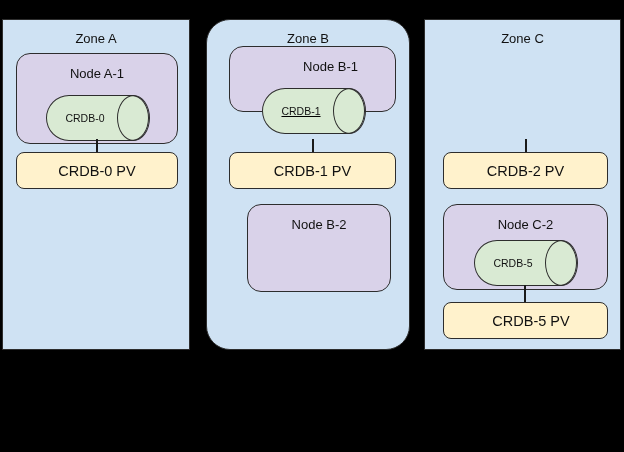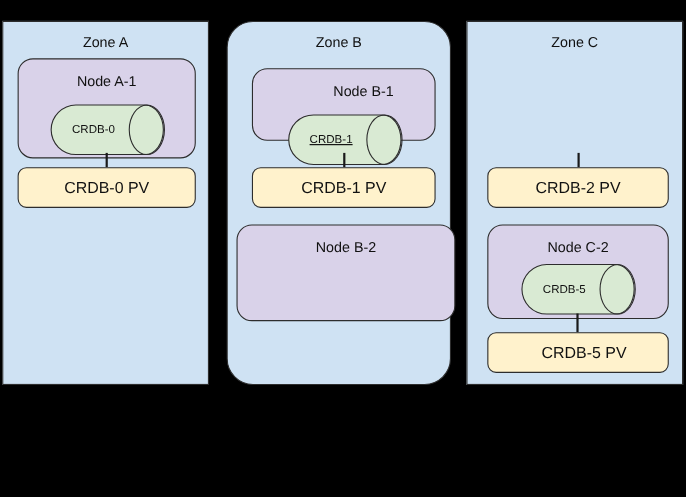--- a/index.html
+++ b/index.html
@@ -113,35 +113,35 @@
     <div class="connector" style="left:93px; top:119px; height:13px;"></div>
 
     <div class="pv" style="left:13px; top:132px; width:162px;">
       <span>CRDB-0 PV</span>
     </div>
   </section>
 
   <section class="zone" style="left:206px; width:204px;border-radius:24px;">
     <div class="zone-title">Zone B</div>
 
-    <div class="node" style="left:22px; top:42px; width:167px; height:66px;padding-left:36px;">
+    <div class="node" style="left:22px; top:26px; width:167px; height:66px;padding-left:36px;">
       <div class="node-title">Node B-1</div>
       <div class="disk" style="left:32px; top:41px;text-decoration:underline;">
         <span class="disk-label">CRDB-1</span>
         <span class="disk-cap"></span>
       </div>
     </div>
 
     <div class="connector" style="left:105px; top:119px; height:13px;"></div>
 
     <div class="pv" style="left:22px; top:132px; width:167px;">
       <span>CRDB-1 PV</span>
     </div>
 
-    <div class="node" style="left:8px; top:184px; width:199px; height:88px;">
+    <div class="node" style="left:40px; top:184px; width:144px; height:88px;">
       <div class="node-title">Node B-2</div>
     </div>
   </section>
 
   <section class="zone" style="left:424px; width:197px;">
     <div class="zone-title">Zone C</div>
 
 
     <div class="connector" style="left:100px; top:119px; height:13px;"></div>
 

